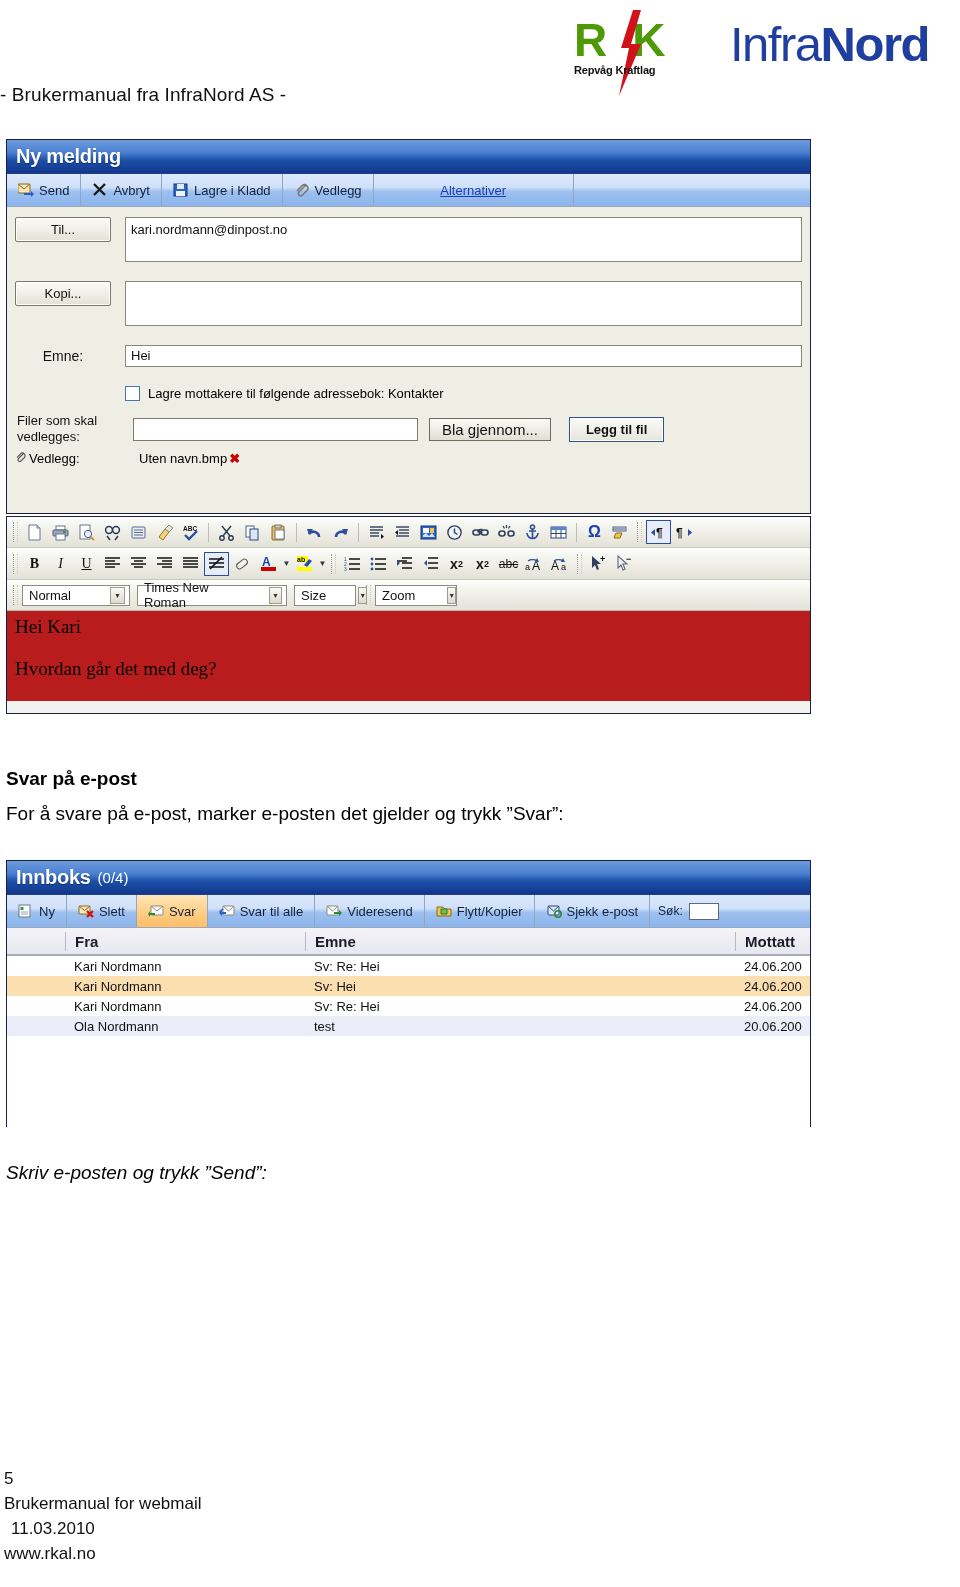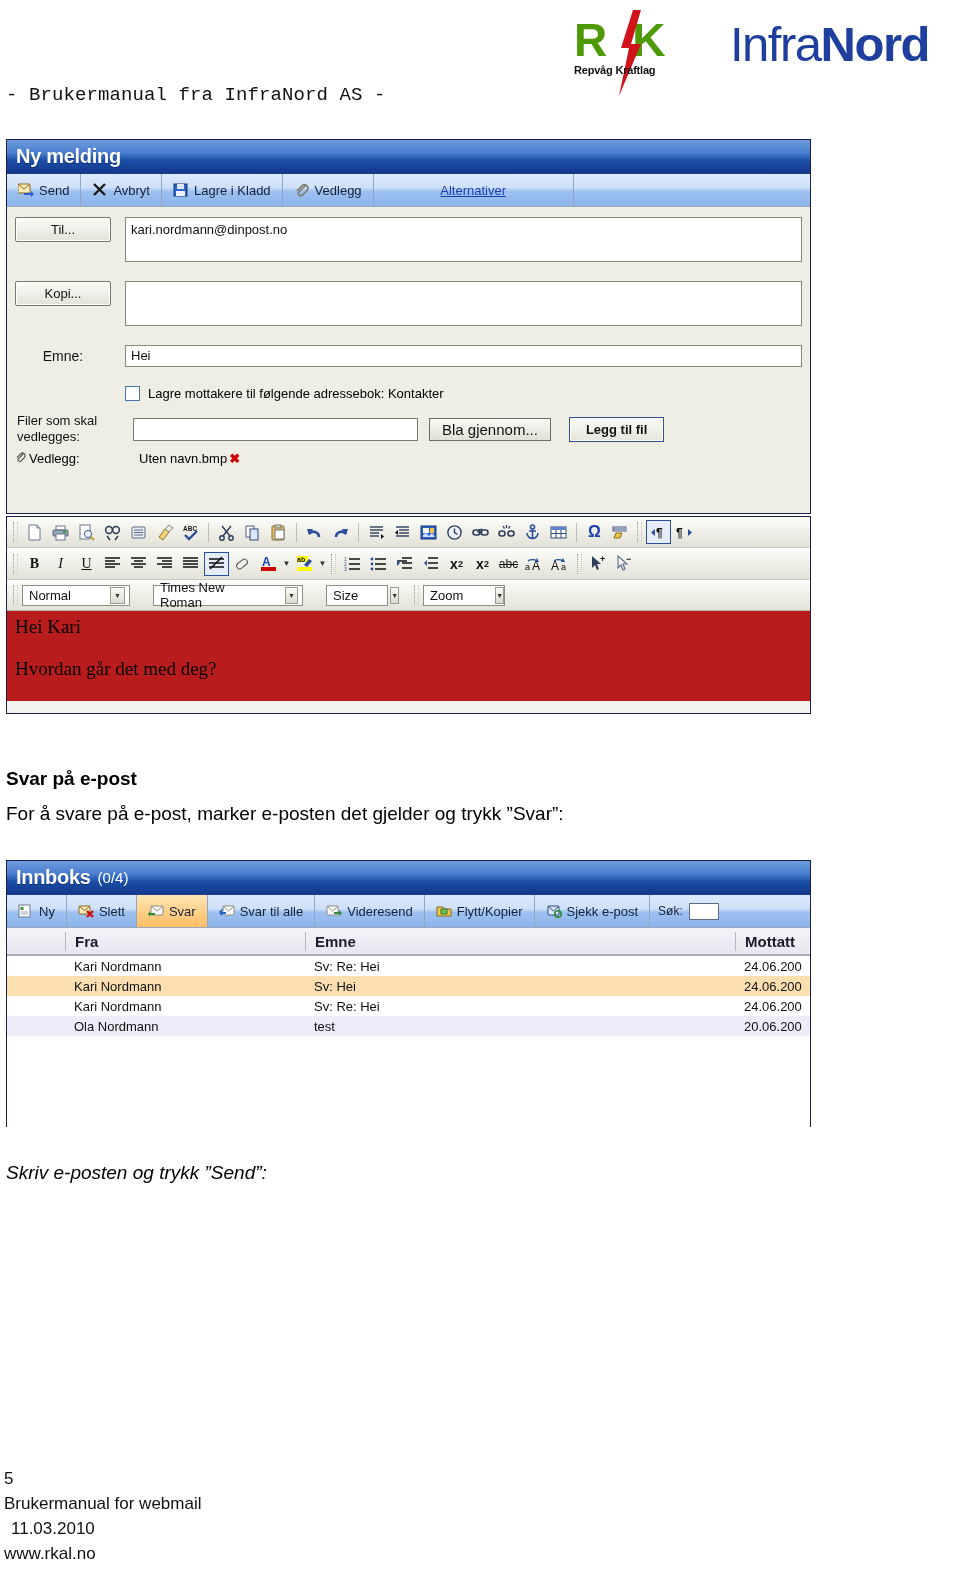--- a/index.html
+++ b/index.html
@@ -9,24 +9,23 @@
     background:#ffffff;
     font-family:"Liberation Sans", sans-serif;
     color:#000;
     position:relative;
     overflow:hidden;
   }
 
   
   #doc-header { position:relative; height:130px; }
   #manual-label {
-    position:absolute; left:6px; top:84px;
+    position:absolute; left:0; top:84px;
     font-size:19px; font-weight:400; letter-spacing:.1px;
     color:#111;
-    font-family:Liberation Mono, monospace;
   }
   #logo { position:absolute; left:572px; top:10px; width:368px; height:86px; }
   #logo-rk {
     position:absolute; left:0; top:6px; width:150px; height:76px;
   }
   #logo-rk .rk-letters {
     font-family:"Liberation Sans", sans-serif;
     font-weight:bold; font-size:46px; color:#4e9a06;
     letter-spacing:-1px; line-height:48px;
     position:absolute; left:2px; top:0;
@@ -153,21 +152,21 @@
   .ebtn {
     width:25px; height:24px; display:flex; align-items:center; justify-content:center;
     flex:0 0 25px; cursor:default; border:1px solid transparent;
   }
   .ebtn.sel { border:1px solid #2b4f9c; background:#e6edf9; }
   .ebtn.txt { font-size:14px; color:#111; }
   .arrow-dn { width:9px; height:24px; display:flex; align-items:center; justify-content:center; flex:0 0 9px; font-size:8px; color:#333; }
   .combo {
     height:21px; border:1px solid #8e8e80; background:#fff;
     display:flex; align-items:center; justify-content:space-between;
-    font-size:13px; color:#111; padding:0 4px 0 6px; margin-right:22px;
+    font-size:13px; color:#111; padding:0 4px 0 6px; margin-right:6px;
     cursor:default;
     gap:28px;
   }
   .combo .cb-ar {
     width:15px; height:17px; margin-left:4px;
     background:linear-gradient(to bottom,#fafaf6,#dcdbd0);
     border:1px solid #9c9c8e;
     display:flex; align-items:center; justify-content:center; font-size:7px; color:#333;
   }
   .ebody { background:#b91c1c; height:90px; padding:5px 8px;

